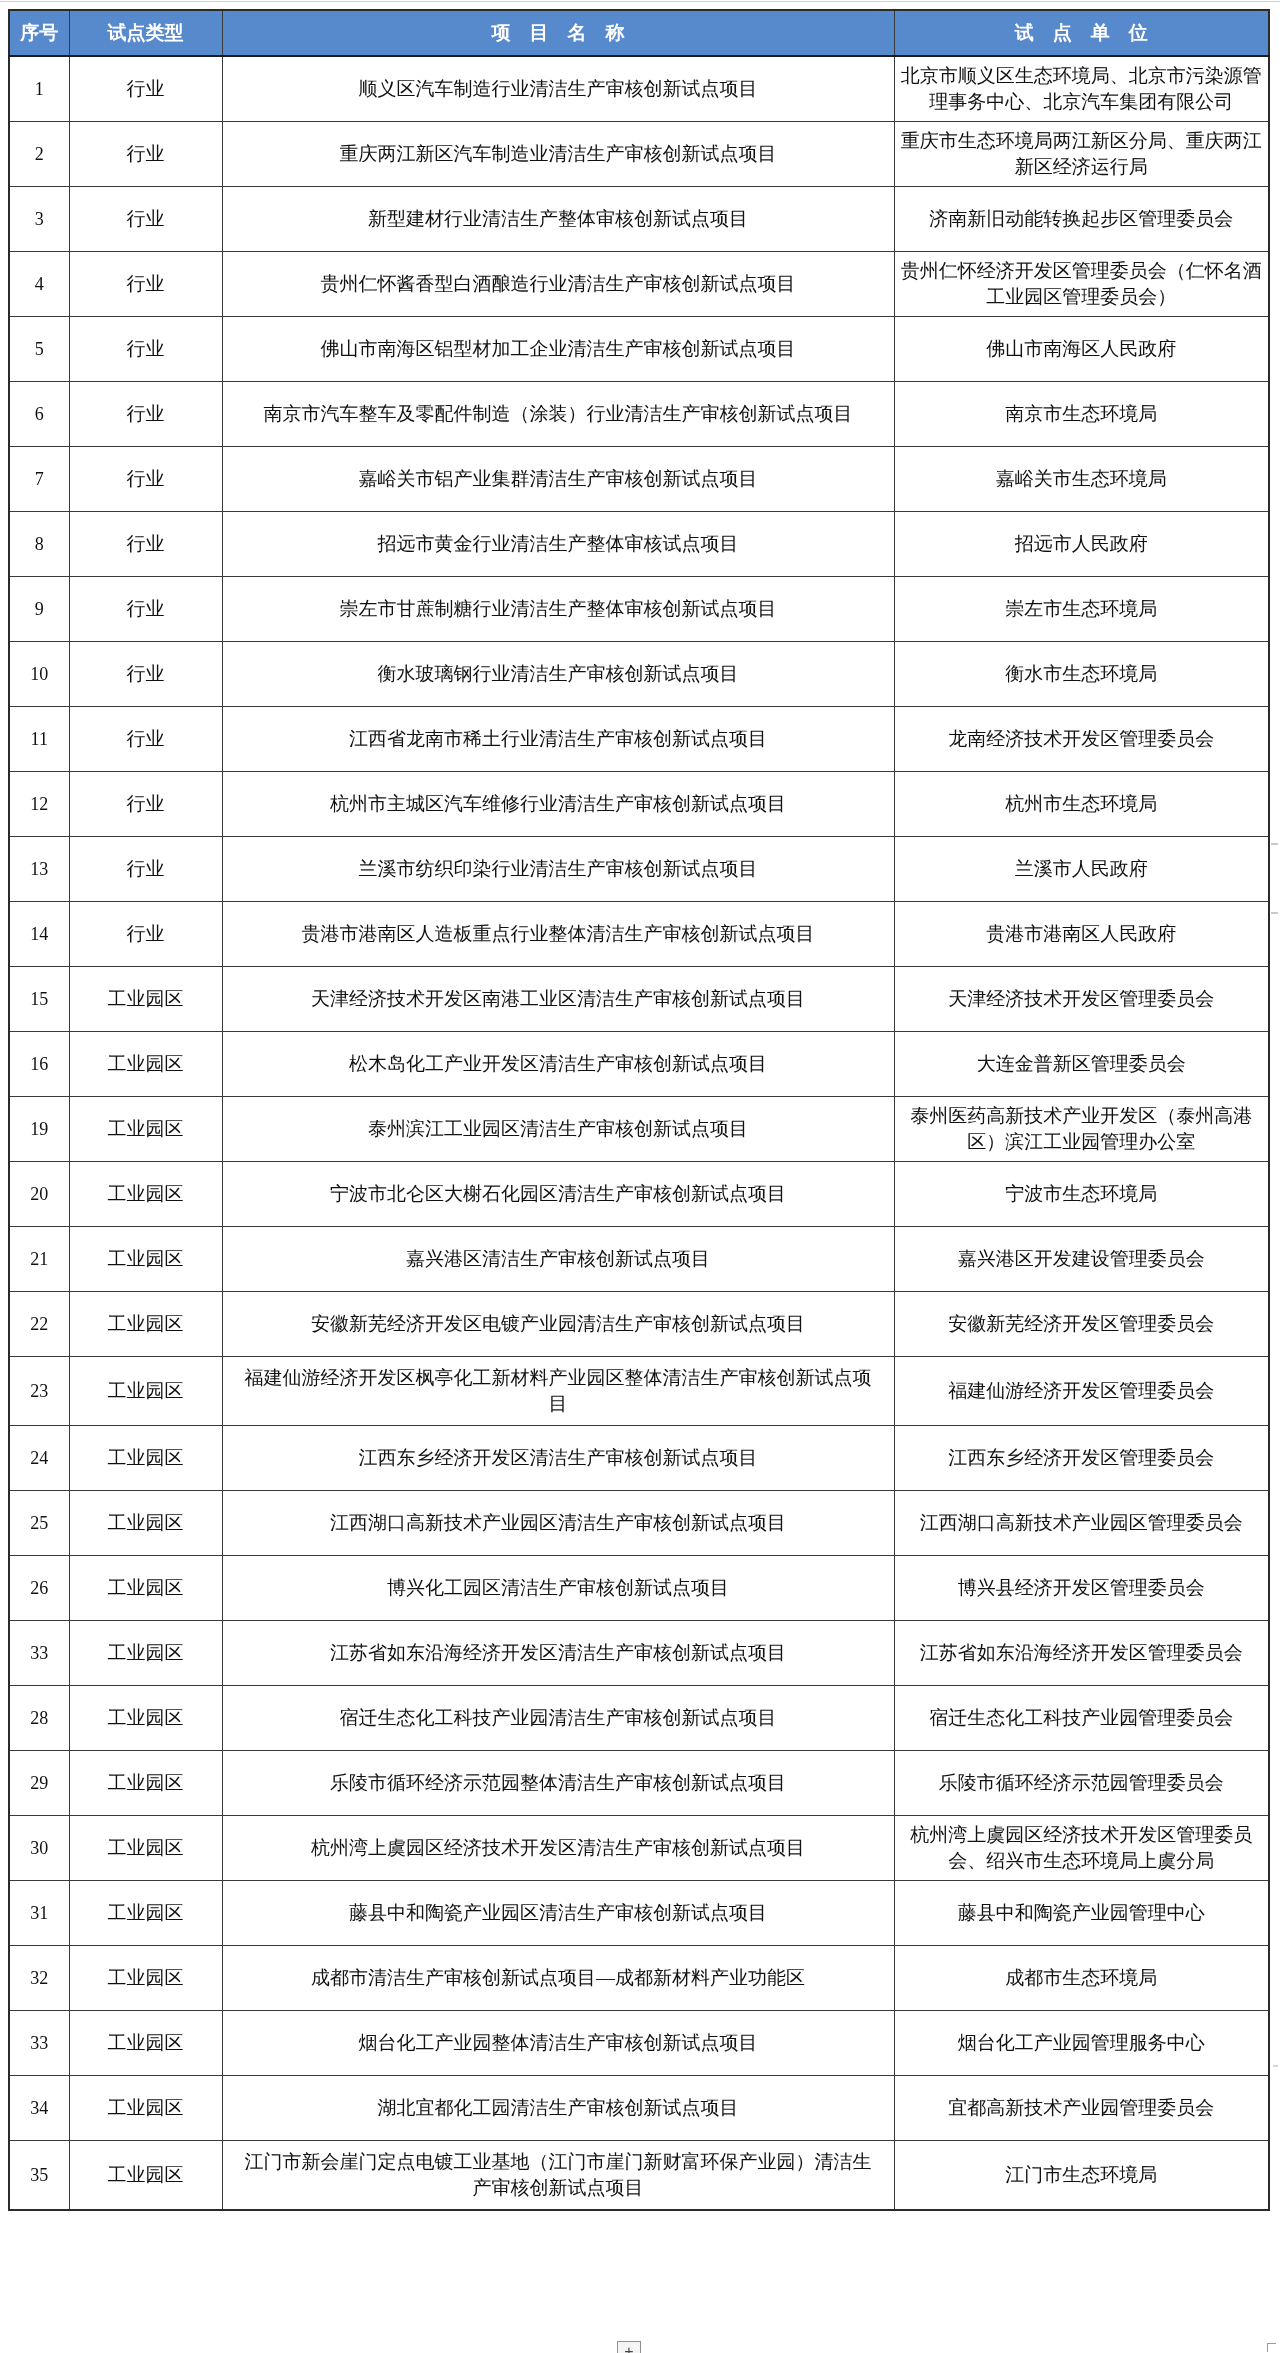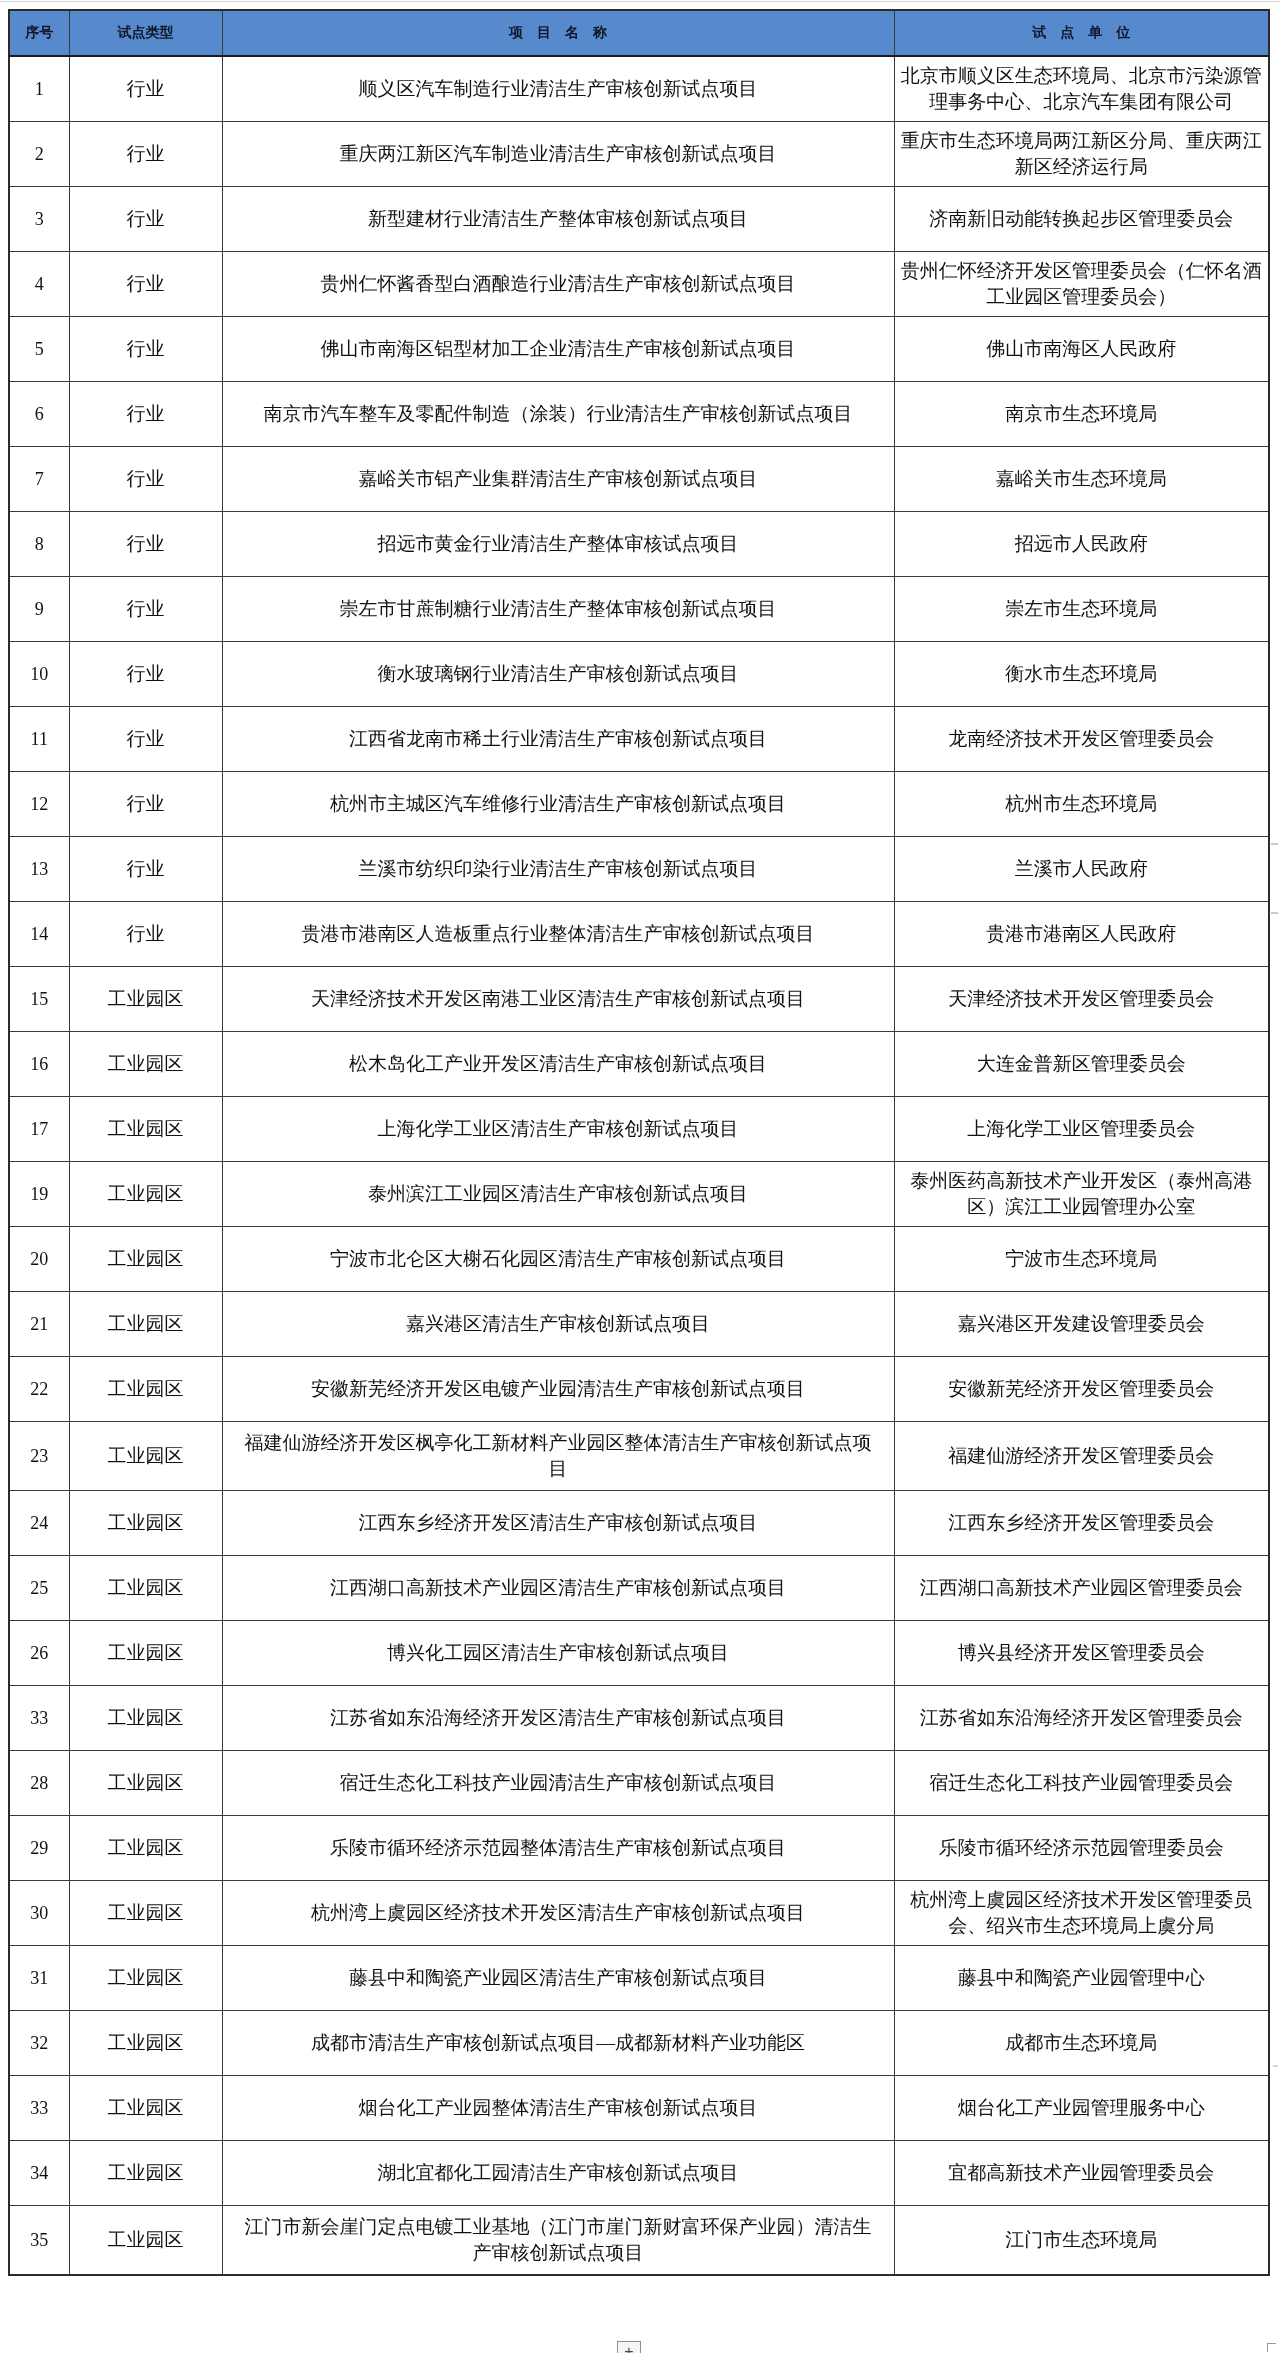--- a/index.html
+++ b/index.html
@@ -23,24 +23,24 @@
   col.c-no{width:60px;}
   col.c-type{width:153px;}
   col.c-project{width:672px;}
   col.c-unit{width:375px;}
   th,td{
     border:1px solid #3a3a3a;
     text-align:center;vertical-align:middle;
   }
   thead th{
     background:#5789cd;
-    color:#0f172a;
+    color:#ffffff;
     font-family:Liberation Sans, sans-serif;
     font-weight:bold;
-    font-size:14px;
+    font-size:19px;
     height:42px;
     border-bottom:2px solid #1c1c1c;
     border-top:2px solid #2b2b2b;
   }
   tbody td{
     height:48px;
     font-size:19px;
     line-height:26px;
     padding:8px 6px;
     background:#ffffff;
@@ -194,26 +194,20 @@
     <td class="cell-unit">天津经济技术开发区管理委员会</td>
   </tr>
 
   <tr>
     <td class="cell-no">16</td>
     <td class="cell-type">工业园区</td>
     <td class="cell-project">松木岛化工产业开发区清洁生产审核创新试点项目</td>
     <td class="cell-unit">大连金普新区管理委员会</td>
   </tr>
 
-  <tr>
-    <td class="cell-no">17</td>
-    <td class="cell-type">工业园区</td>
-    <td class="cell-project">上海化学工业区清洁生产审核创新试点项目</td>
-    <td class="cell-unit">上海化学工业区管理委员会</td>
-  </tr>
 
 
   <tr>
     <td class="cell-no">19</td>
     <td class="cell-type">工业园区</td>
     <td class="cell-project">泰州滨江工业园区清洁生产审核创新试点项目</td>
     <td class="cell-unit">泰州医药高新技术产业开发区（泰州高港区）滨江工业园管理办公室</td>
   </tr>
 
   <tr>

